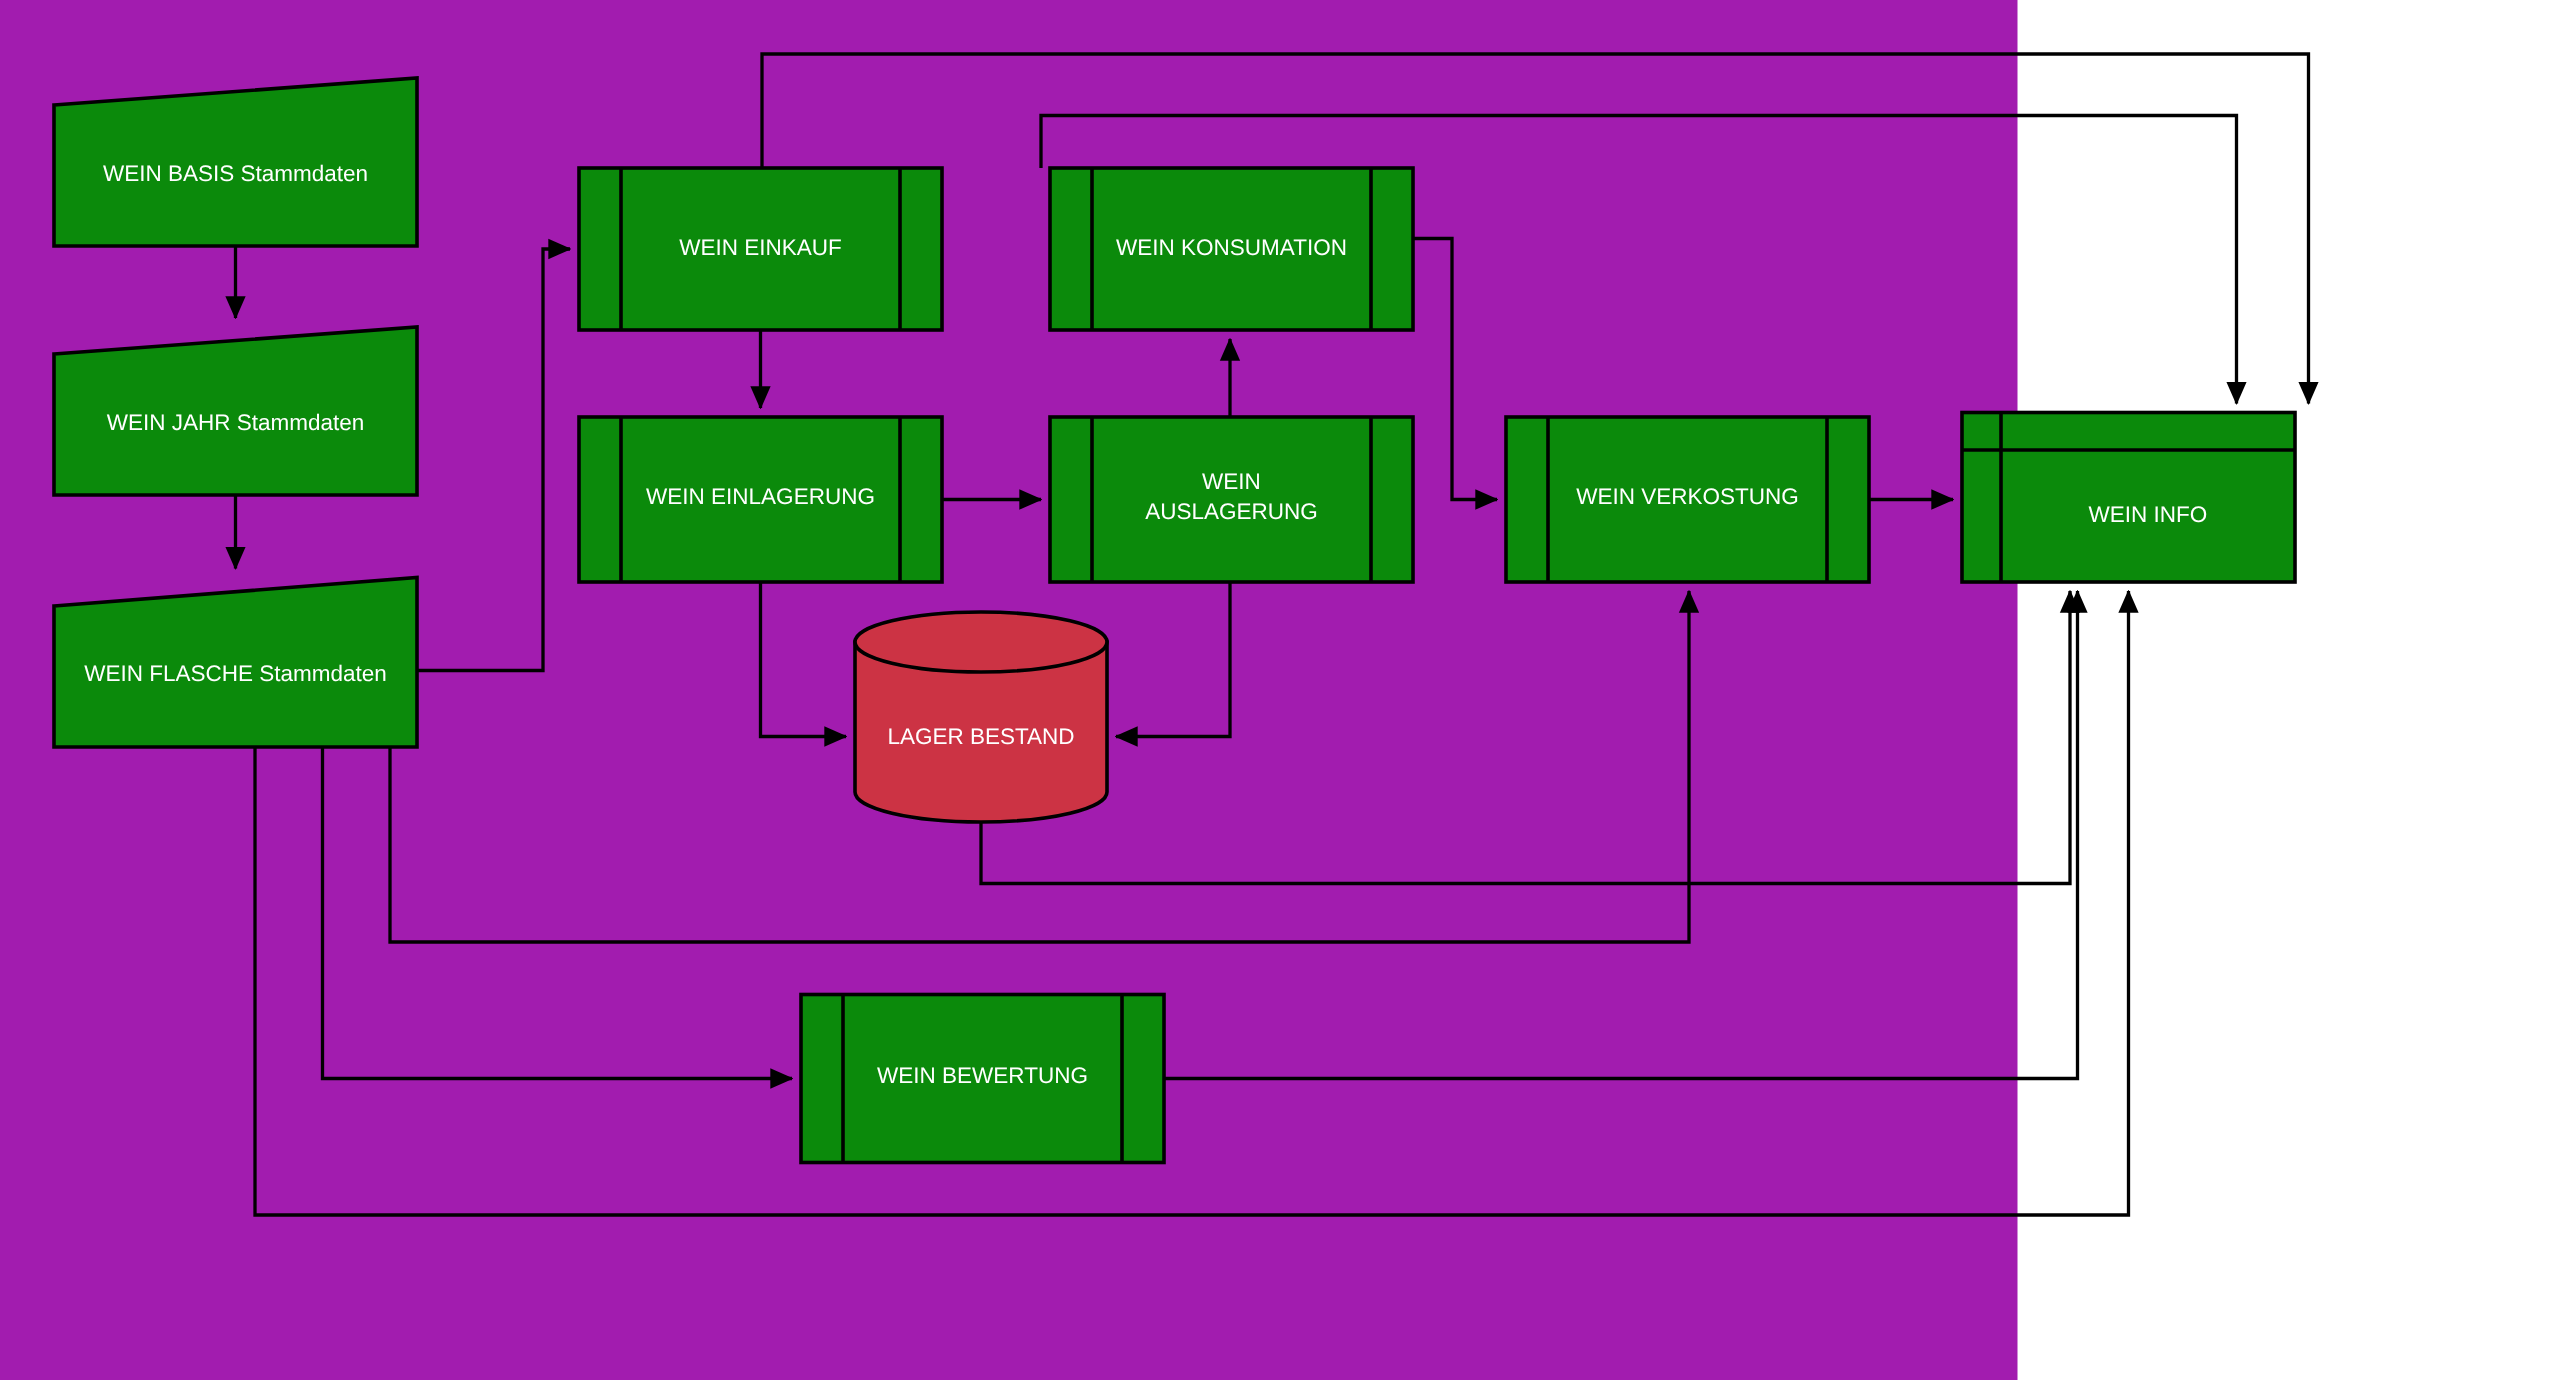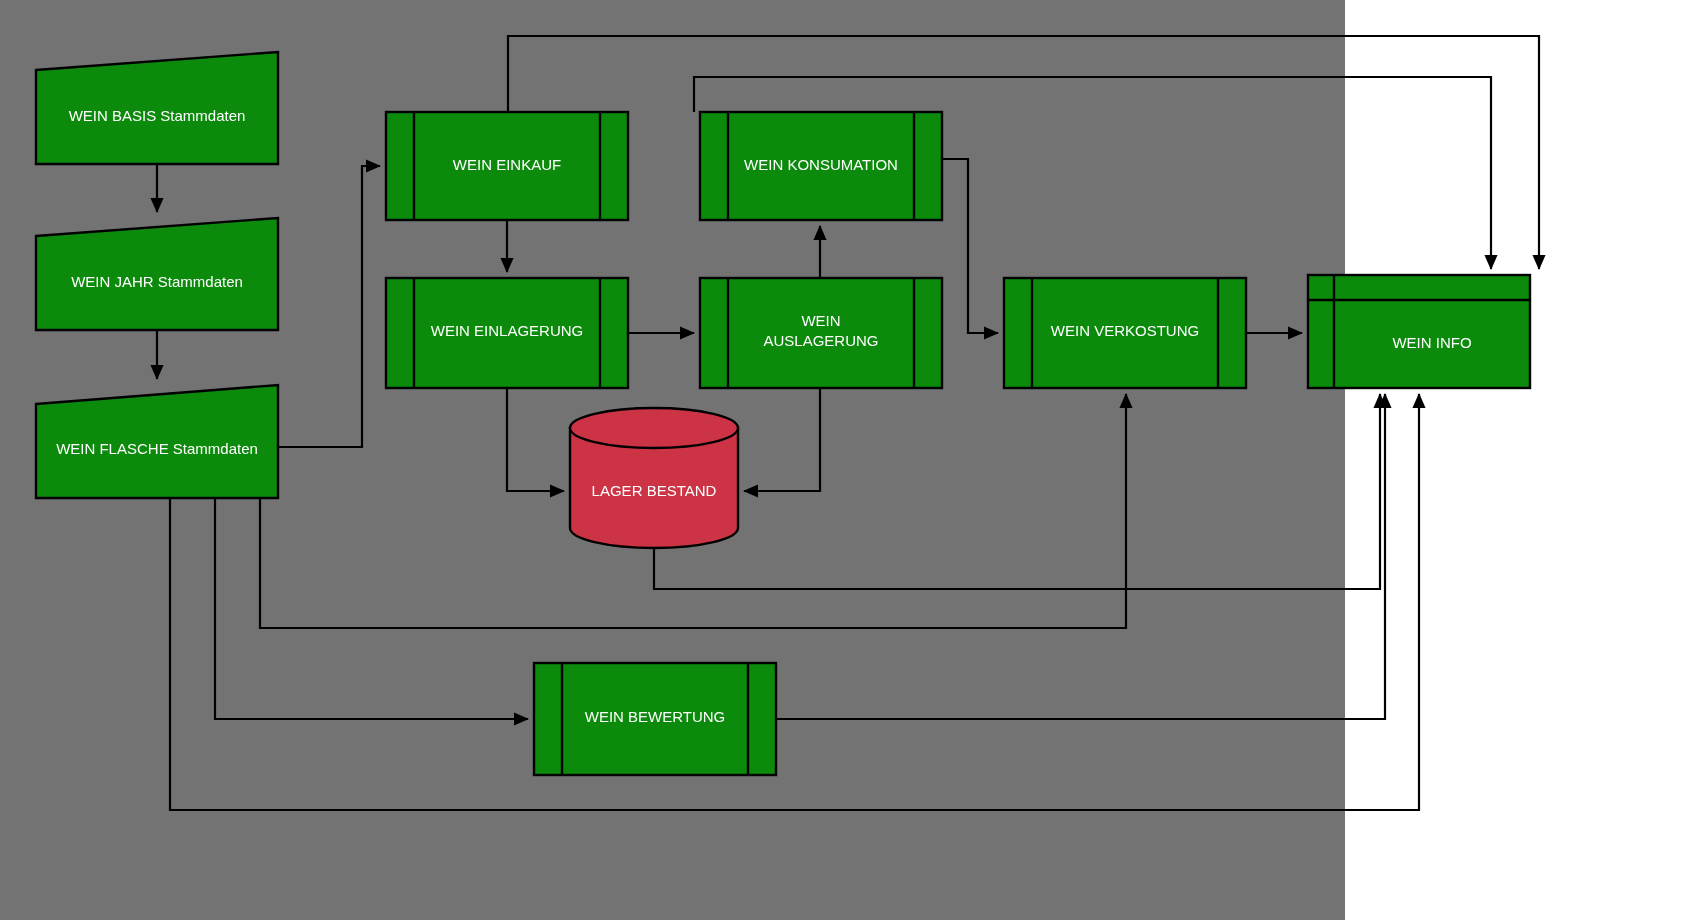--- a/index.html
+++ b/index.html
@@ -1,18 +1,18 @@
 <!DOCTYPE html>
 <html><head>
 <meta charset="utf-8">
 <style>
   html,body{margin:0;padding:0;background:#ffffff;}
   body{width:1700px;height:920px;overflow:hidden;
        font-family:"Liberation Sans","DejaVu Sans",sans-serif;}
-  #canvas{position:relative;width:1345px;height:920px;background:#737373;}
+  #canvas{position:relative;width:1345px;height:920px;background:#a21caf;}
   svg{display:block;}
   .node-label{fill:#ffffff;font-family:"Liberation Sans","DejaVu Sans",sans-serif;
               font-size:15px;text-anchor:middle;dominant-baseline:middle;}
   .shape{stroke:#000000;stroke-width:2.4;}
   .divider{stroke:#000000;stroke-width:2.4;fill:none;}
   .flow{stroke:#000000;stroke-width:2.2;fill:none;}
 </style>
 </head>
 <body>
 

